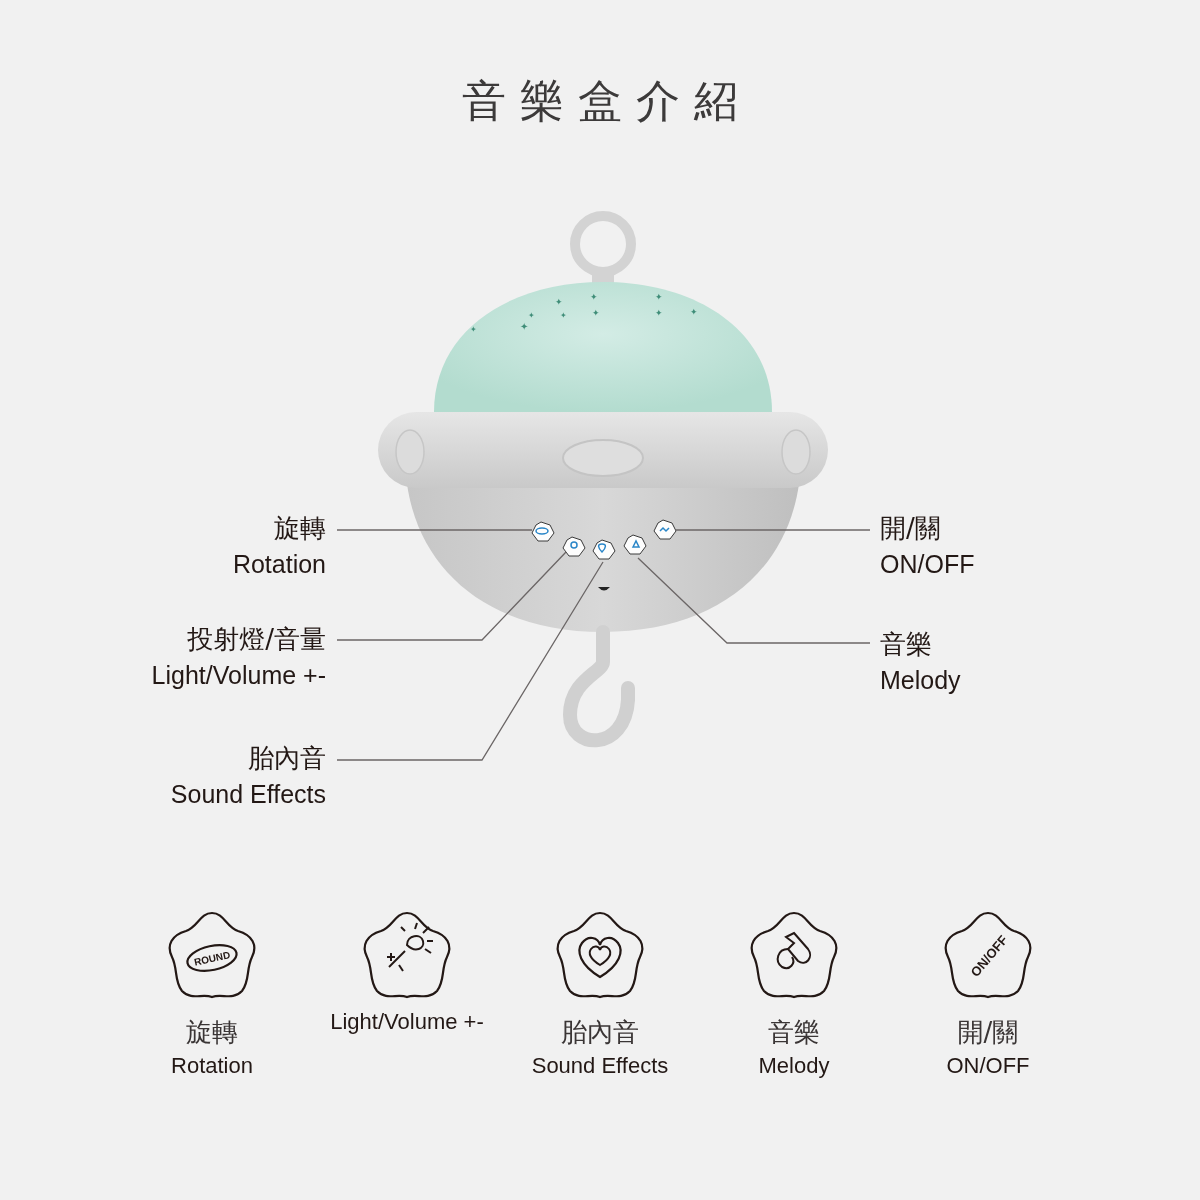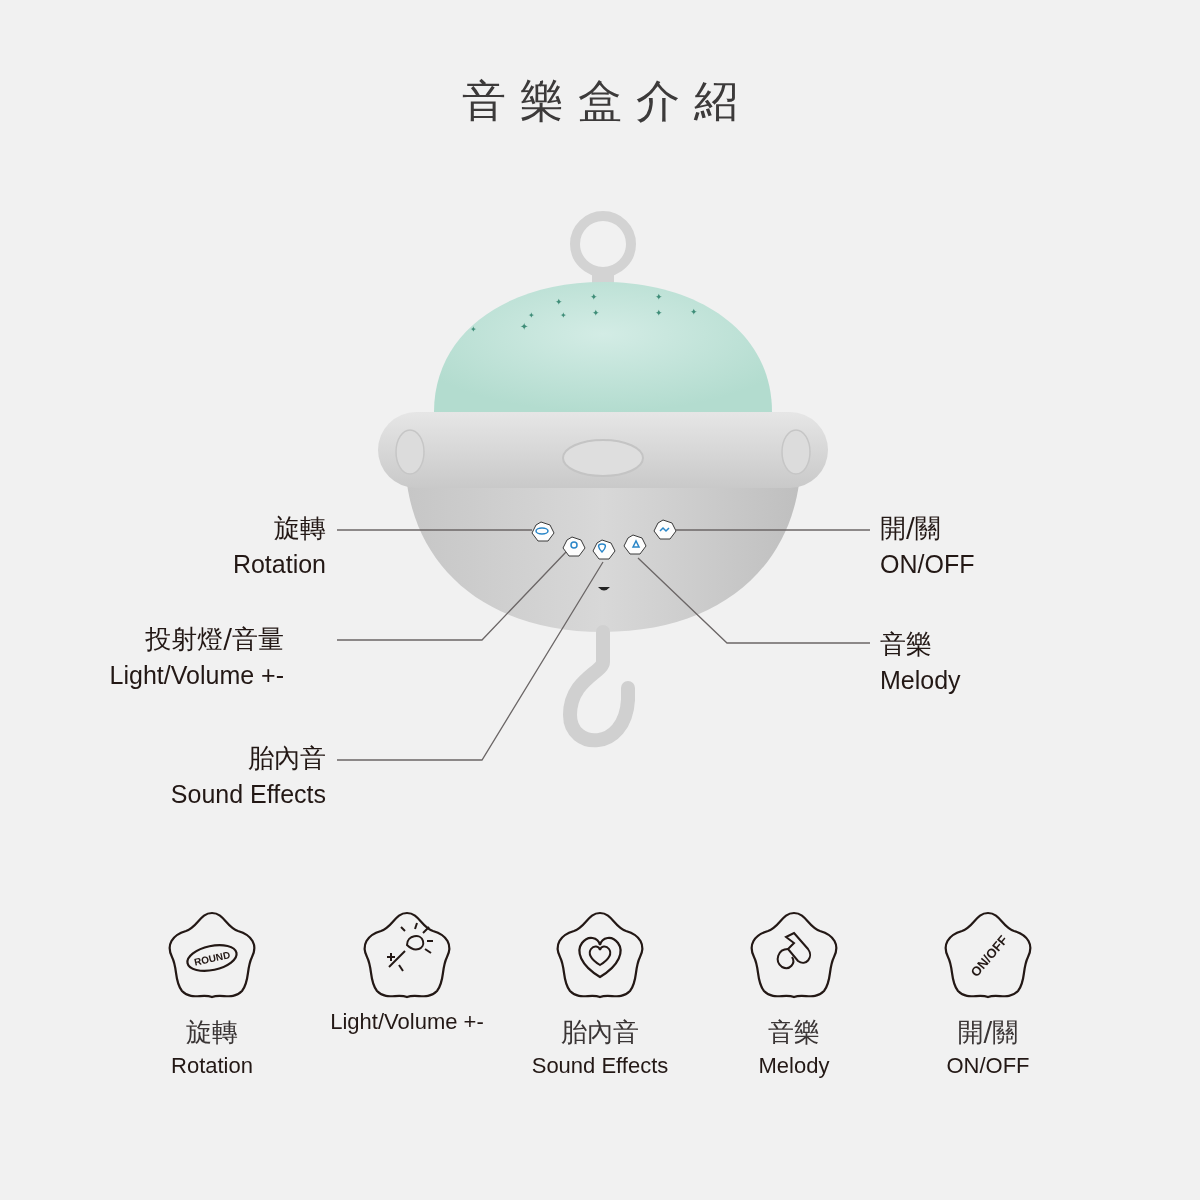--- a/index.html
+++ b/index.html
@@ -91,21 +91,21 @@
     <polyline points="337,760 482,760 603,562"></polyline>
     <line x1="676" y1="530" x2="870" y2="530"></line>
     <polyline points="638,558 727,643 870,643"></polyline>
   </g>
 </svg>
 
 <div class="lbl left" style="right:874px; top:510px;">
   <div class="zh">旋轉</div>
   <div class="en">Rotation</div>
 </div>
-<div class="lbl left" style="right:916px; top:621px;">
+<div class="lbl left" style="right:874px; top:621px;">
   <div class="zh">投射燈/音量</div>
   <div class="en">Light/Volume +-</div>
 </div>
 <div class="lbl left" style="right:874px; top:740px;">
   <div class="zh">胎內音</div>
   <div class="en">Sound Effects</div>
 </div>
 
 <div class="lbl right" style="left:880px; top:510px;">
   <div class="zh">開/關</div>

